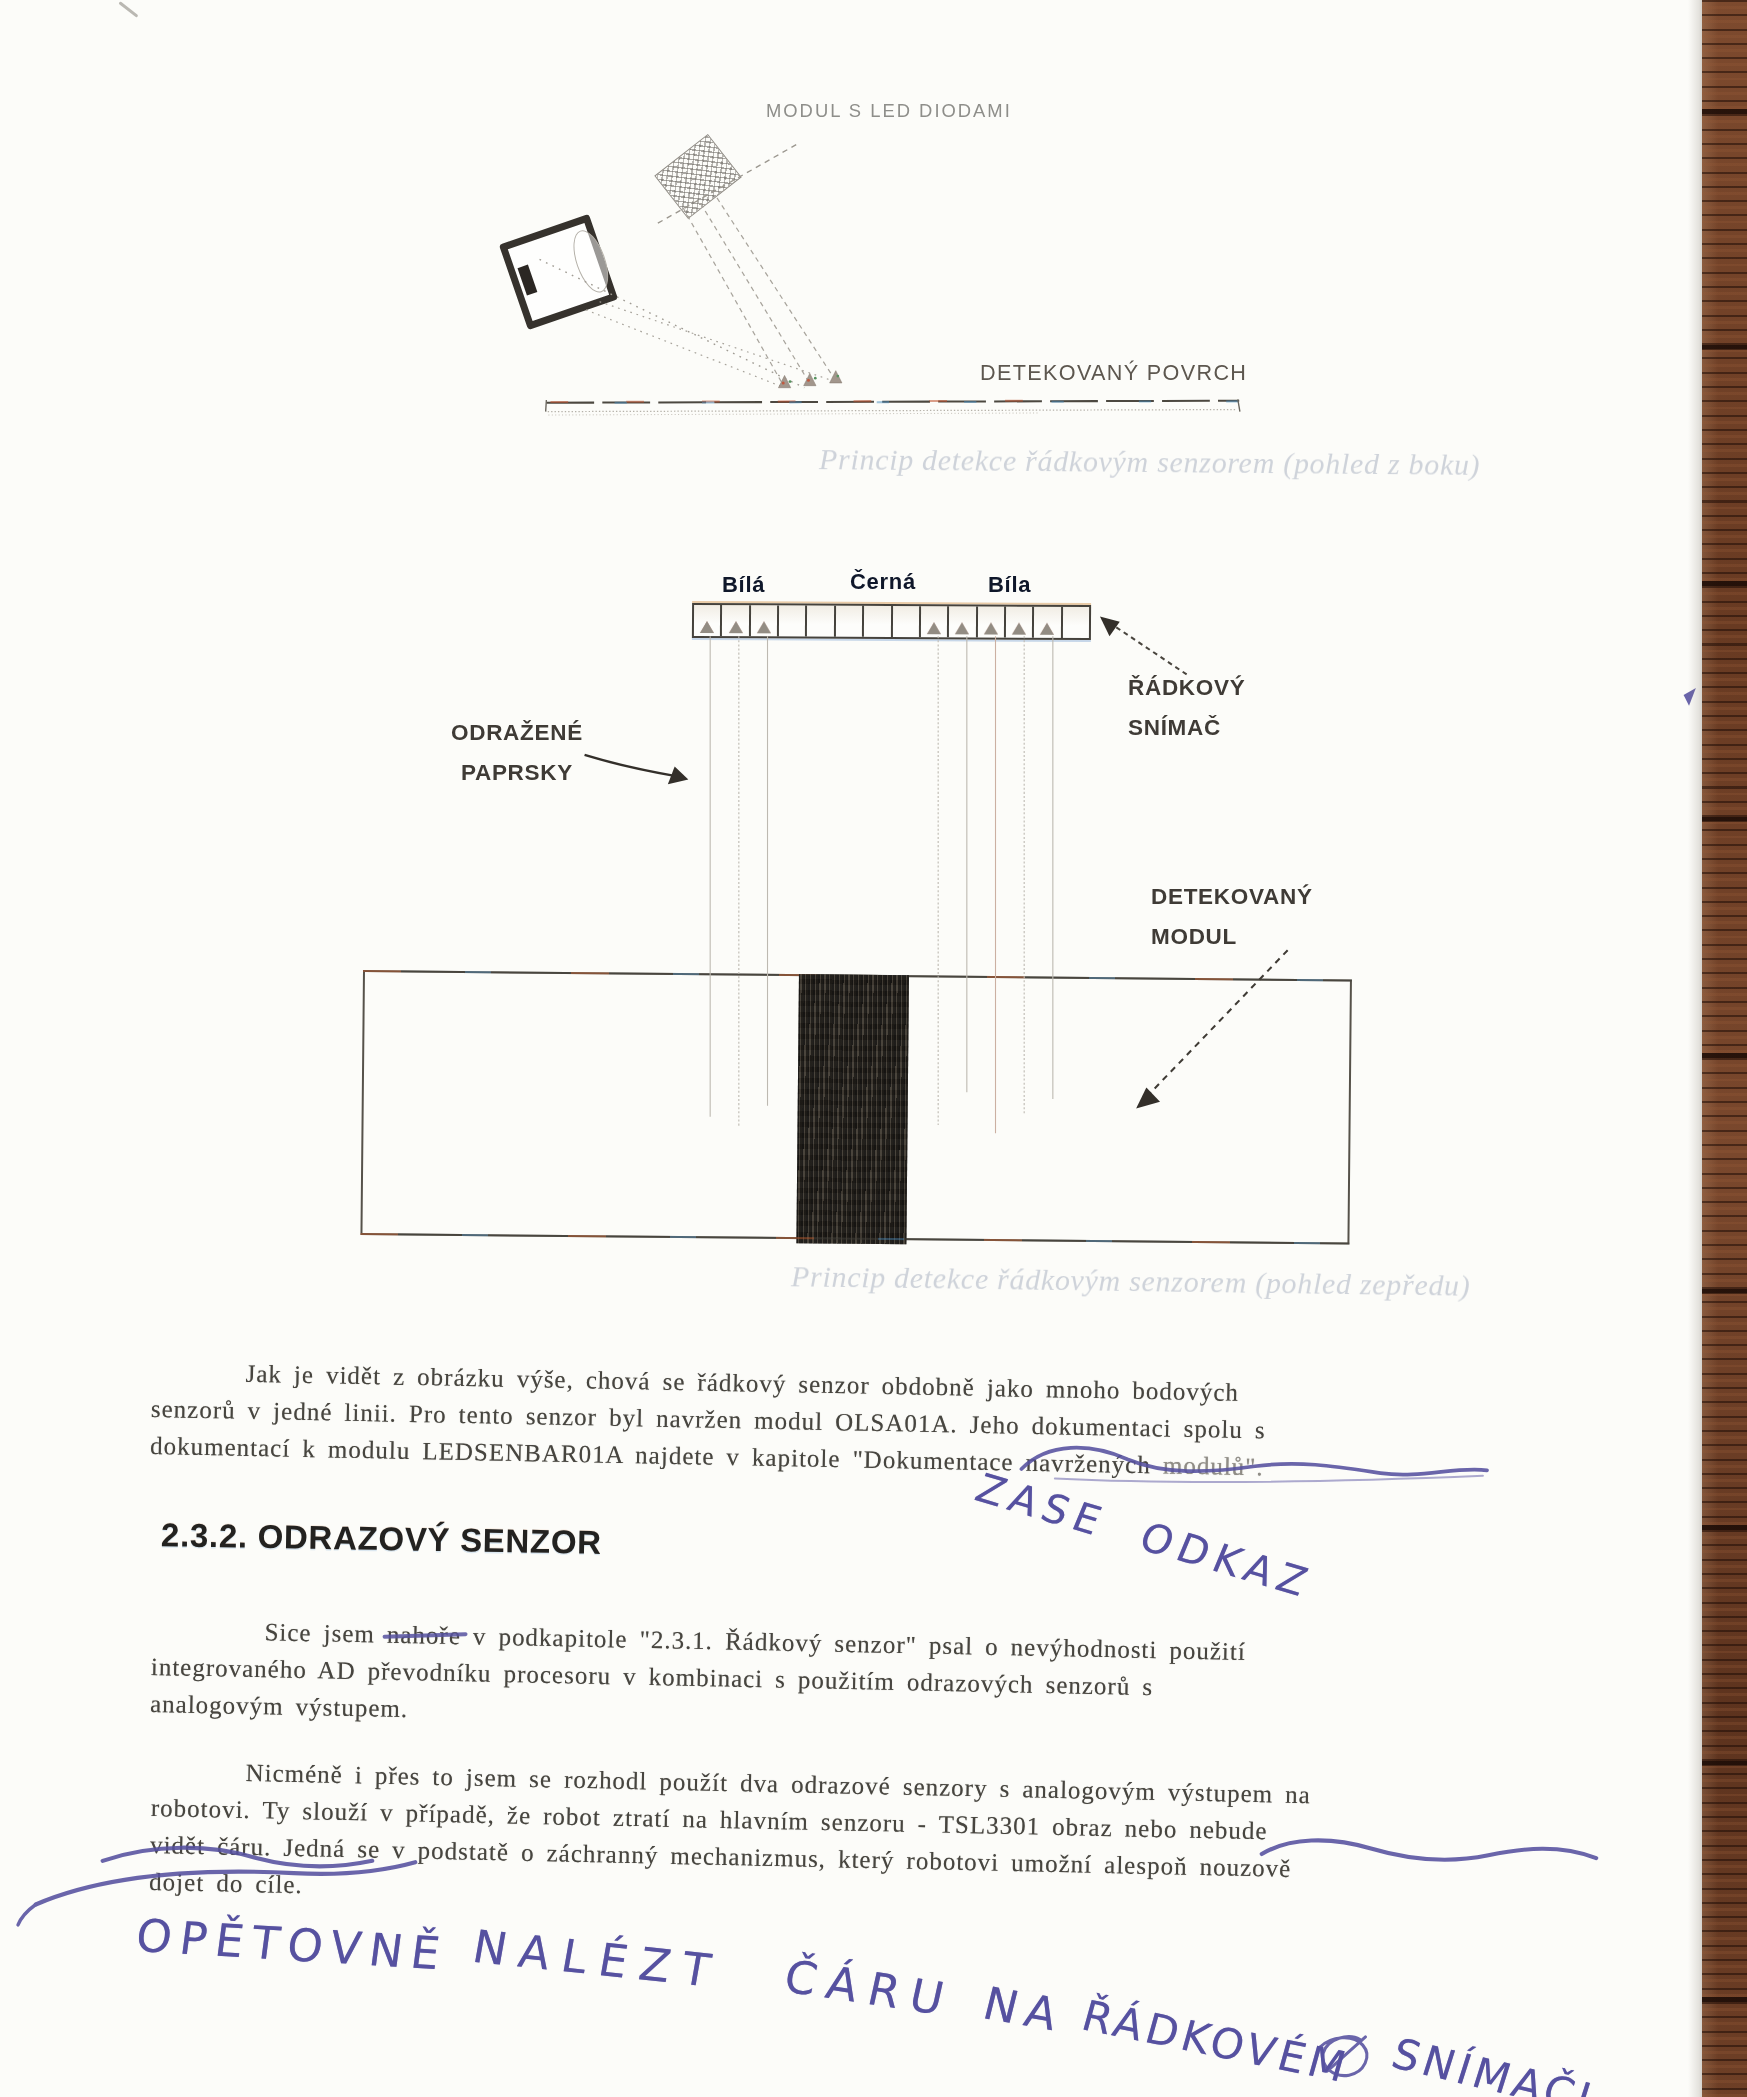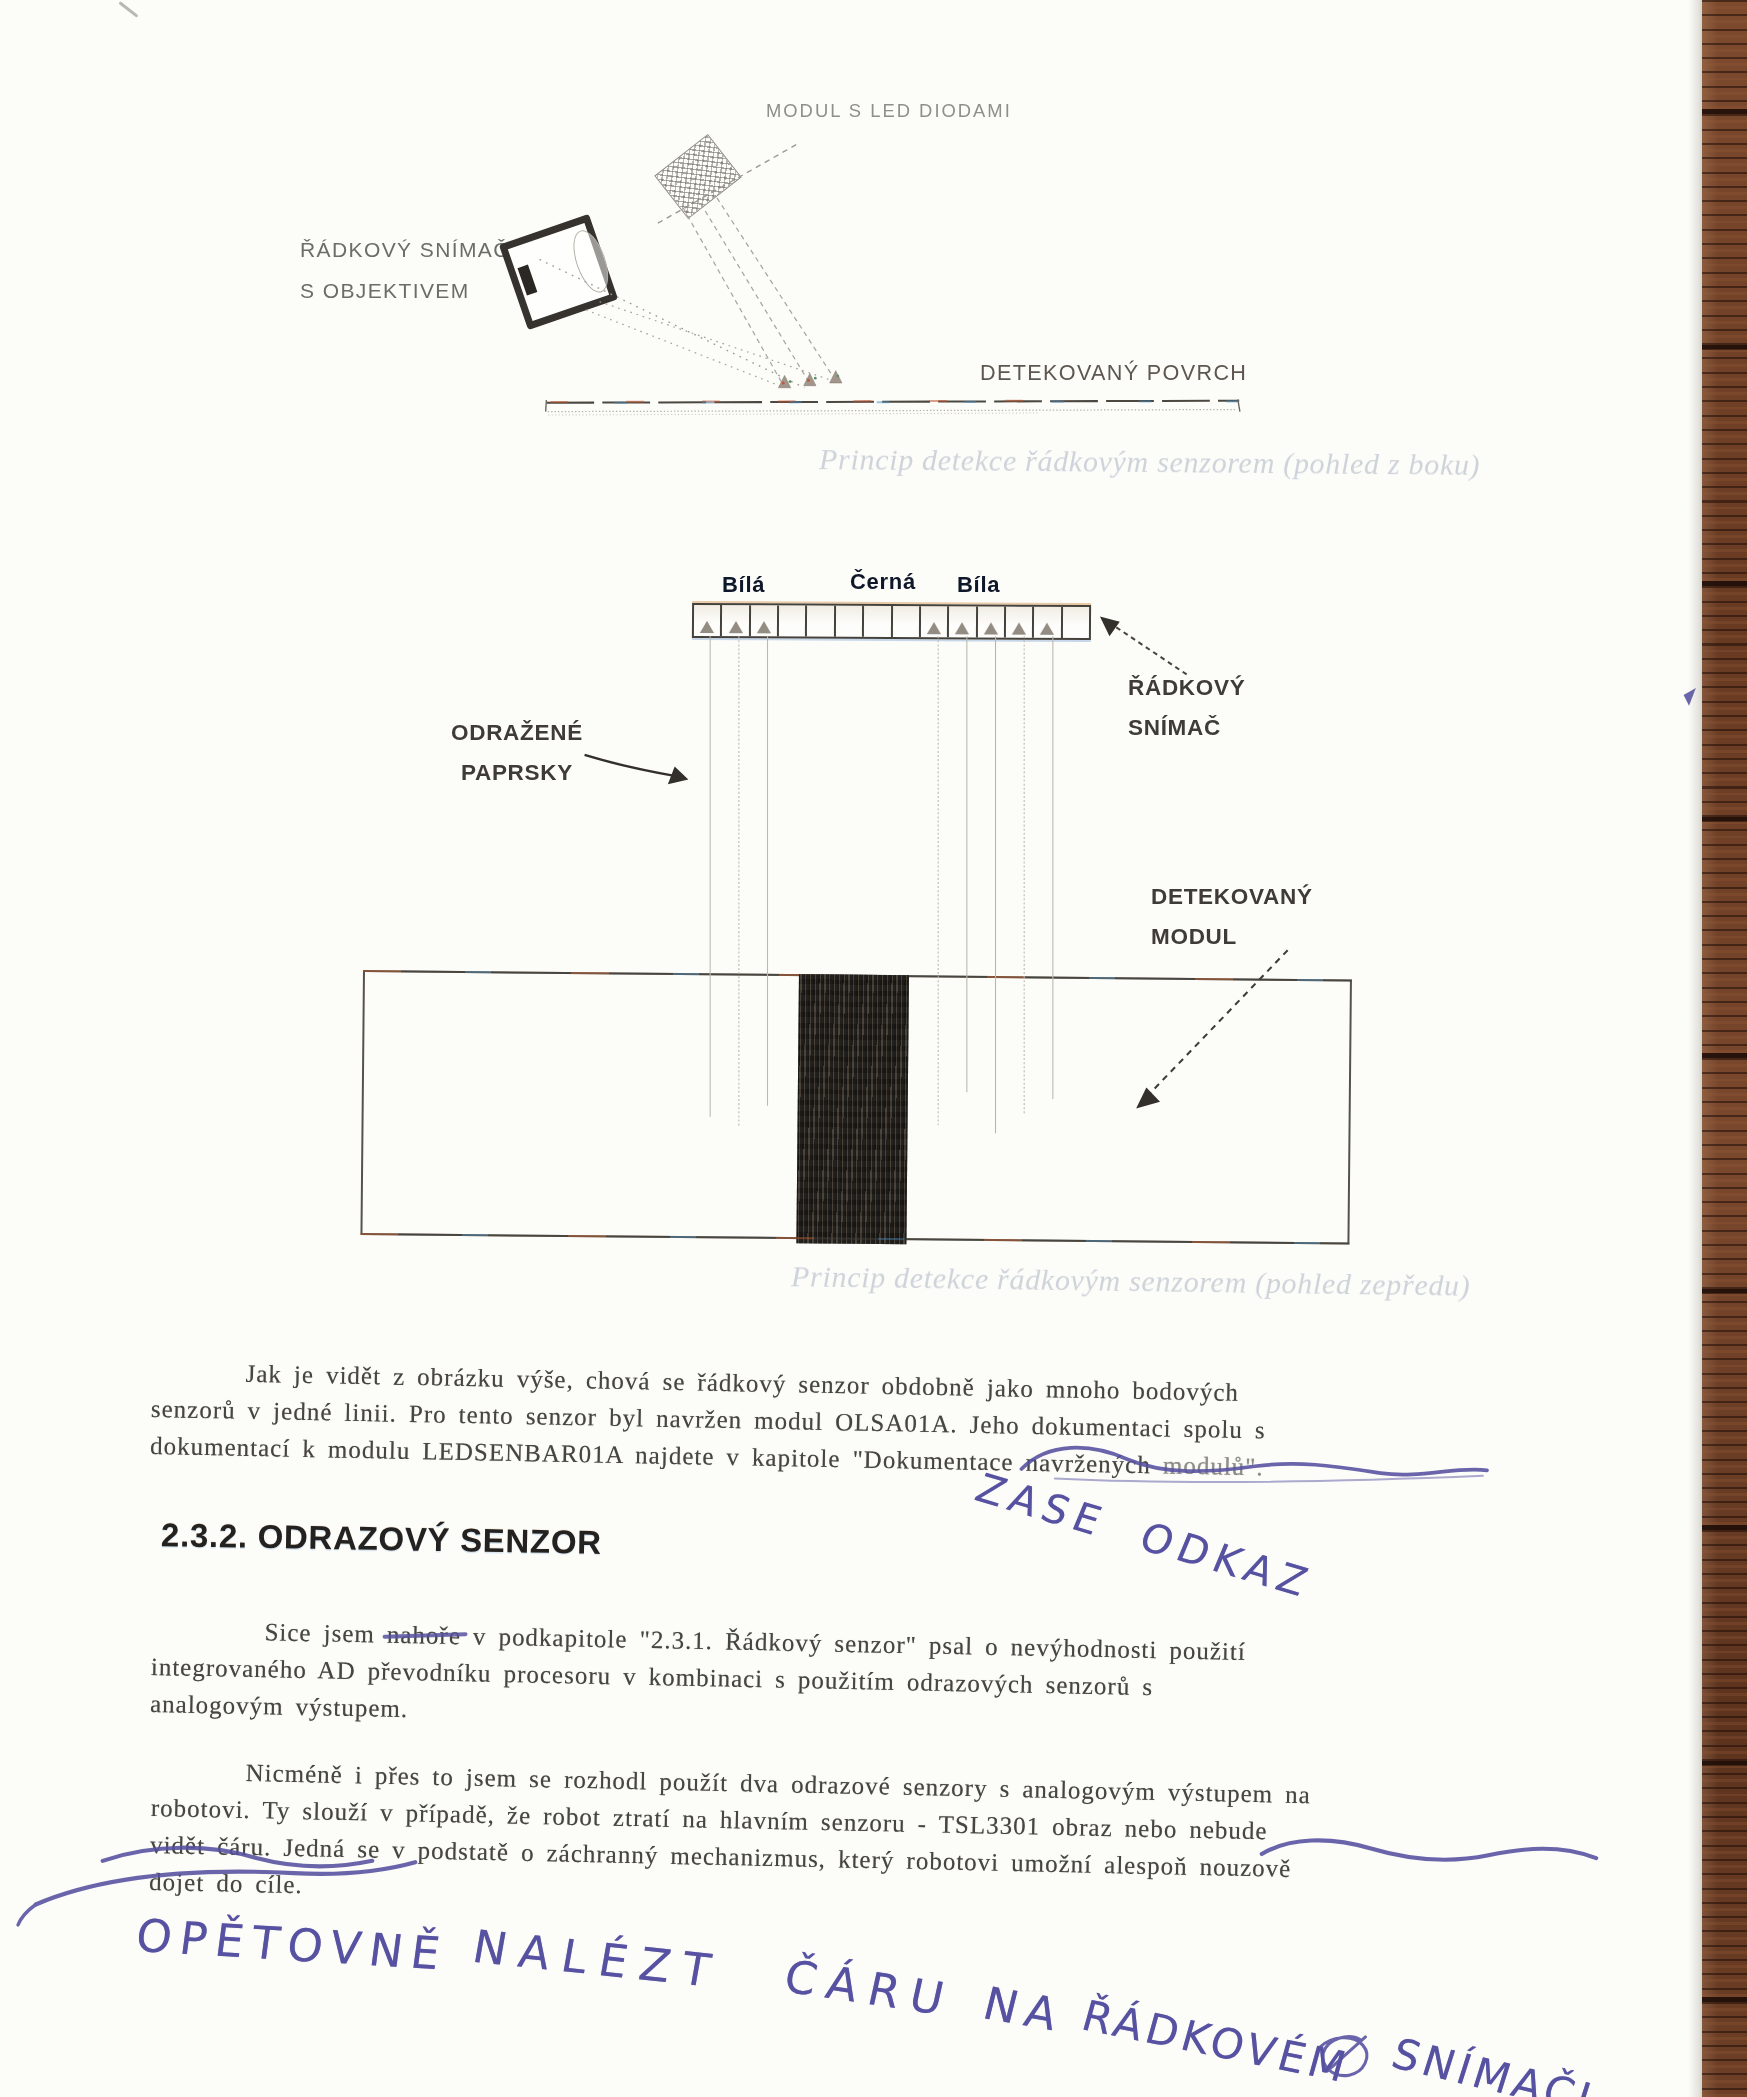--- a/index.html
+++ b/index.html
@@ -89,34 +89,30 @@
 </style>
 </head>
 <body>
 
 <div class="screen">
 
   <div class="corner-mark"></div>
 
   <div class="lbl-thin" style="left:766px;top:100px;">MODUL S LED DIODAMI</div>
   <div class="d1-led-module"></div>
-  <div class="d1-cam-label">
-    <div>ŘÁDKOVÝ SNÍMAČ</div>
-    <div>S OBJEKTIVEM</div>
-  </div>
   <div class="d1-camera">
     <span class="chip"></span>
     <span class="lens"></span>
   </div>
   <div class="d1-surface-label">DETEKOVANÝ POVRCH</div>
   <div class="caption c1">Princip detekce řádkovým senzorem (pohled z boku)</div>
 
   <div class="zone-lbl" style="left:722px;top:572px;">Bílá</div>
   <div class="zone-lbl" style="left:818px;top:569px;margin-left:32px;">Černá</div>
-  <div class="zone-lbl" style="left:957px;top:572px;">Bíla</div>
+  <div class="zone-lbl" style="left:988px;top:572px;">Bíla</div>
 
   <div class="strip">
     <span class="cell">
         <span class="tri"></span>
       </span>
     <span class="cell">
         <span class="tri"></span>
       </span>
     <span class="cell">
         <span class="tri"></span>

